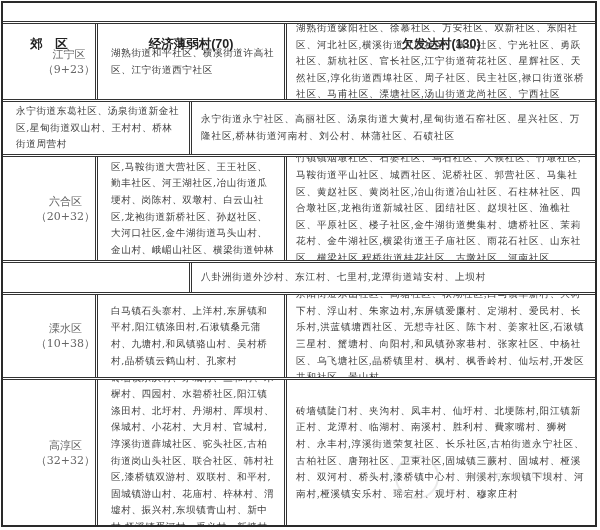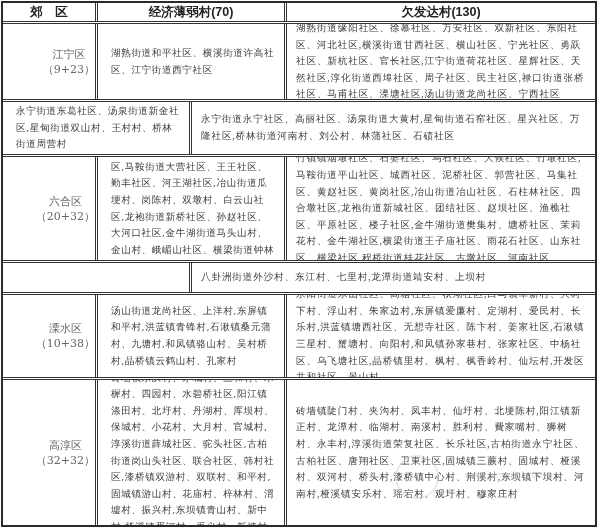--- a/index.html
+++ b/index.html
@@ -9,21 +9,21 @@
       border: 2px solid #2a2a2a; box-sizing: border-box;
       font-family: "DejaVu Serif", "Liberation Serif", serif;
       color: #4a4a4a;
     }
     .row { position: absolute; left: 0; right: 0; display: flex; box-sizing: border-box; }
     .row.sep { border-top: 3px double #333; }
     .cell { box-sizing: border-box; height: 100%; display: flex; align-items: center; overflow: hidden; }
     .c1 { width: 95px; justify-content: flex-end; text-align: center; border-right: 3px double #333; }
     .c2 { width: 189px; border-right: 3px double #333; padding: 0 8px 0 13px; }
     .c3 { flex: 1; padding: 0 8px 0 9px; }
-    .hdr .cell { font-family: "Liberation Sans", "DejaVu Sans", sans-serif; font-weight: bold; font-size: 12.5px; color: #222; justify-content: center; }
+    .hdr .cell { font-family: "Liberation Sans", "DejaVu Sans", sans-serif; font-weight: bold; font-size: 12.5px; color: #222; justify-content: center; margin-top: 32px; }
     .hdr .c2, .hdr .c3 { padding: 0; }
     .dname { font-size: 11px; line-height: 15px; color: #666; }
     .txt { font-size: 9.6px; line-height: 16.6px; letter-spacing: 0.6px; color: #3c3c3c; word-break: break-all; }
     .c3 .txt { letter-spacing: 0.85px; font-family: Liberation Serif, serif; }
     .watermark {
       position: absolute; left: 430px; top: 470px; width: 150px; height: 20px;
       font-family: "DejaVu Sans", sans-serif; font-size: 9px; color: rgba(180,180,180,0.55);
       text-align: center; pointer-events: none;
     }
     .wm-ring {
@@ -91,21 +91,21 @@
   </div>
 
   <div class="row sep" style="top:289px; height:85px;">
     <div class="cell c1">
       <div>
         <div class="dname">溧水区</div>
         <div class="dname">（10+38）</div>
       </div>
     </div>
     <div class="cell c2">
-      <div class="txt">汤山街道龙尚社区、上洋村,东屏镇和平村,洪蓝镇青锋村,石湫镇桑元蒲村、九塘村,和凤镇骆山村、吴村桥村,晶桥镇云鹤山村、孔家村</div>
+      <div class="txt">白马镇石头寨村、上洋村,东屏镇和平村,阳江镇涤田村,石湫镇桑元蒲村、九塘村,和凤镇骆山村、吴村桥村,晶桥镇云鹤山村、孔家村</div>
     </div>
     <div class="cell c3">
       <div class="txt">永阳街道东山社区、高塘社区、秋湖社区,白马镇革新村、大树下村、浮山村、朱家边村,东屏镇爱廉村、定湖村、爱民村、长乐村,洪蓝镇塘西社区、无想寺社区、陈卞村、姜家社区,石湫镇三星村、蟹塘村、向阳村,和凤镇孙家巷村、张家社区、中杨社区、乌飞塘社区,晶桥镇里村、枫村、枫香岭村、仙坛村,开发区共和社区、景山村</div>
     </div>
   </div>
 
   <div class="row sep" style="top:374px; height:148px;">
     <div class="cell c1">
       <div>
         <div class="dname">高淳区</div>

